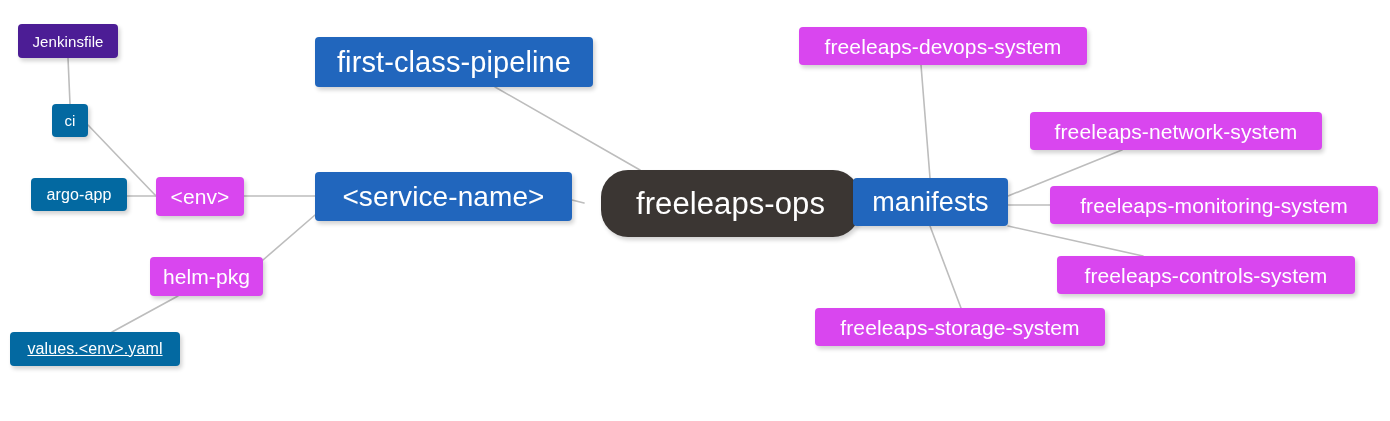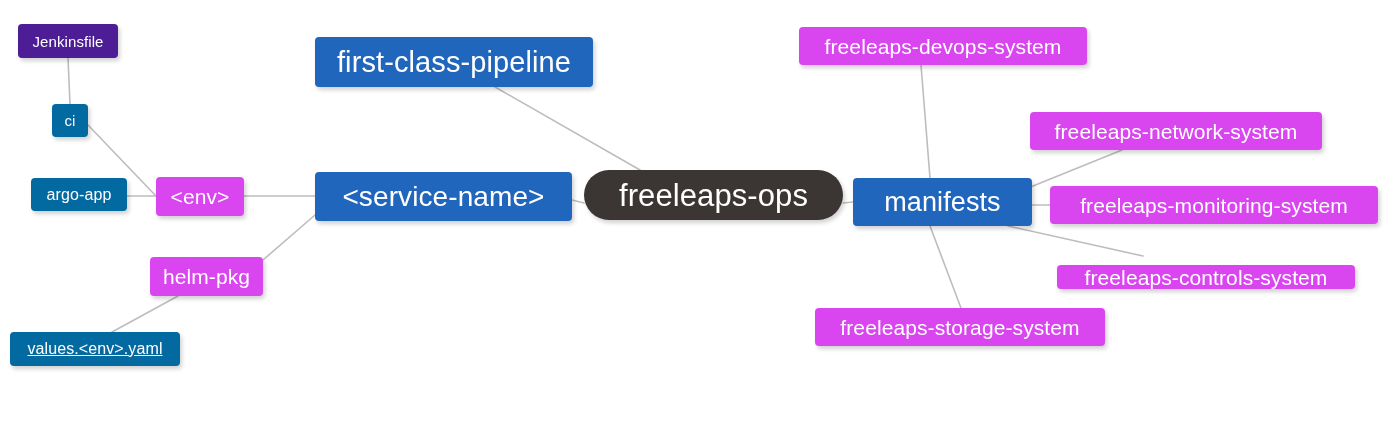--- a/index.html
+++ b/index.html
@@ -87,35 +87,35 @@
       </div>
       <div class="node c-red" style="left: 10px; top: 332px; width: 170px; height: 34px; font-size: 16px; text-decoration: underline;">
         <span>values.&lt;env&gt;.yaml</span>
       </div>
       <div class="node c-blue" style="left: 315px; top: 37px; width: 278px; height: 50px; font-size: 29px;">
         <span>first-class-pipeline</span>
       </div>
       <div class="node c-blue" style="left: 315px; top: 172px; width: 257px; height: 49px; font-size: 28px;">
         <span>&lt;service-name&gt;</span>
       </div>
-      <div class="node c-root" style="left: 584px; top: 170px; width: 259px; height: 50px; font-size: 31px; border-radius: 27px;">
+      <div class="node c-root" style="left: 601px; top: 170px; width: 259px; height: 67px; font-size: 31px; border-radius: 27px;">
         <span>freeleaps-ops</span>
       </div>
-      <div class="node c-blue" style="left: 853px; top: 178px; width: 179px; height: 48px; font-size: 27px;">
+      <div class="node c-blue" style="left: 853px; top: 178px; width: 155px; height: 48px; font-size: 27px;">
         <span>manifests</span>
       </div>
       <div class="node c-green" style="left: 799px; top: 27px; width: 288px; height: 38px; font-size: 21px;">
         <span>freeleaps-devops-system</span>
       </div>
       <div class="node c-green" style="left: 1030px; top: 112px; width: 292px; height: 38px; font-size: 21px;">
         <span>freeleaps-network-system</span>
       </div>
       <div class="node c-green" style="left: 1050px; top: 186px; width: 328px; height: 38px; font-size: 21px;">
         <span>freeleaps-monitoring-system</span>
       </div>
-      <div class="node c-green" style="left: 1057px; top: 256px; width: 298px; height: 24px; font-size: 21px; margin-top: 9px;">
+      <div class="node c-green" style="left: 1057px; top: 256px; width: 298px; height: 38px; font-size: 21px;">
         <span>freeleaps-controls-system</span>
       </div>
       <div class="node c-green" style="left: 815px; top: 308px; width: 290px; height: 38px; font-size: 21px;">
         <span>freeleaps-storage-system</span>
       </div>
     </div>
 </div>
 
 </body></html>

